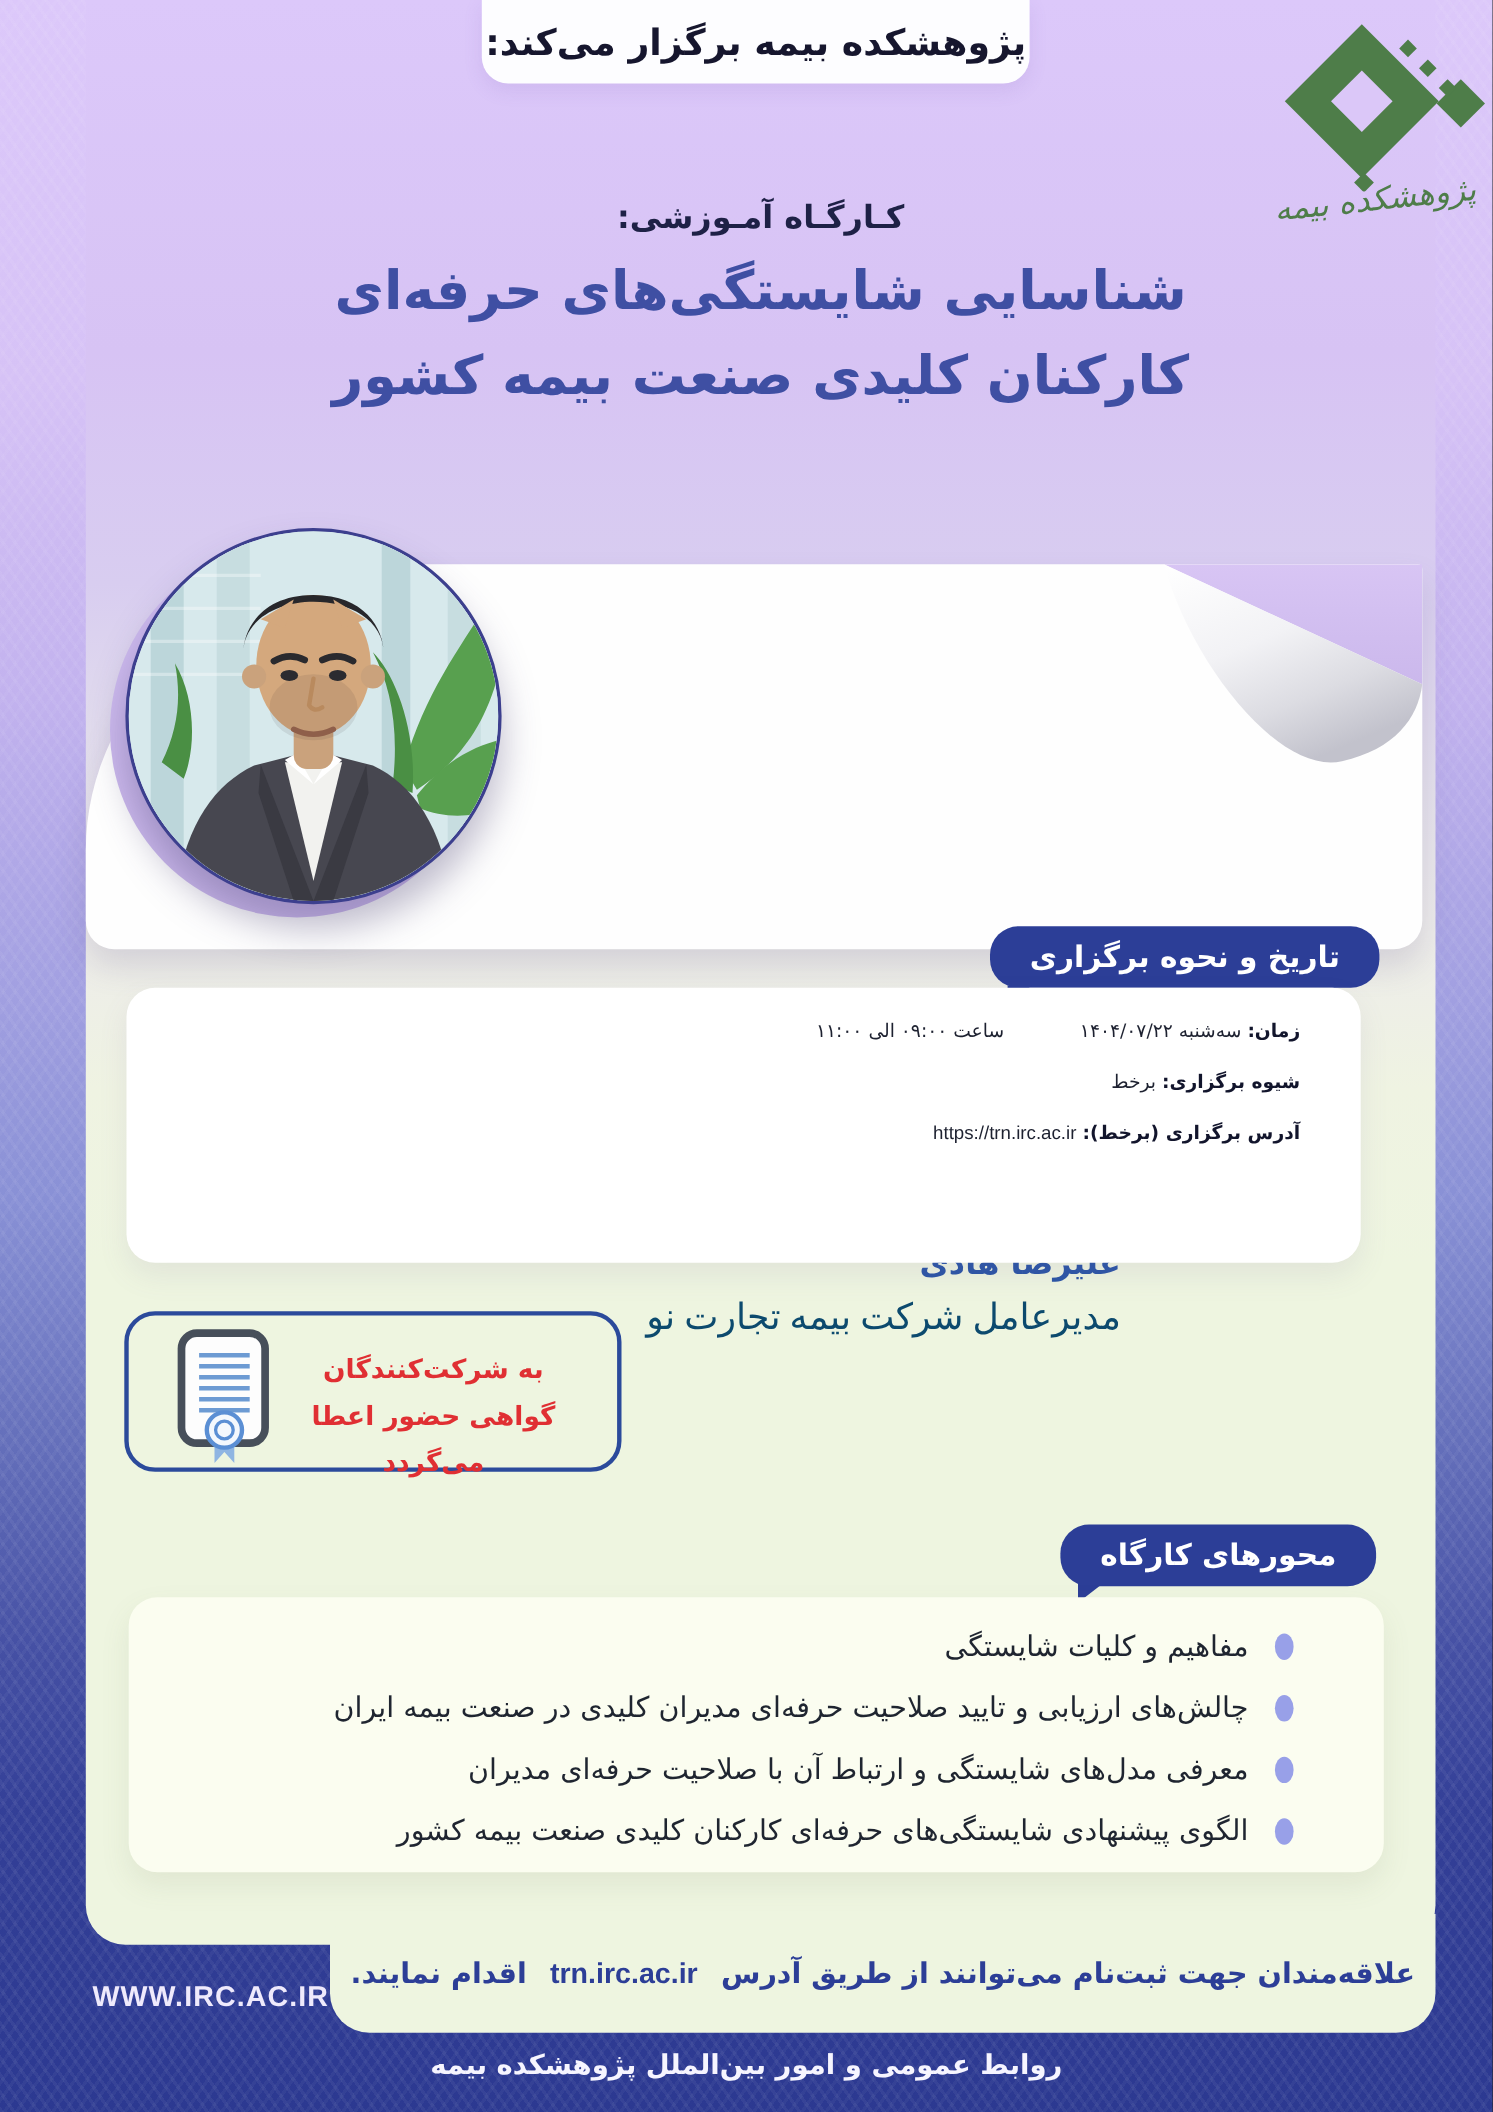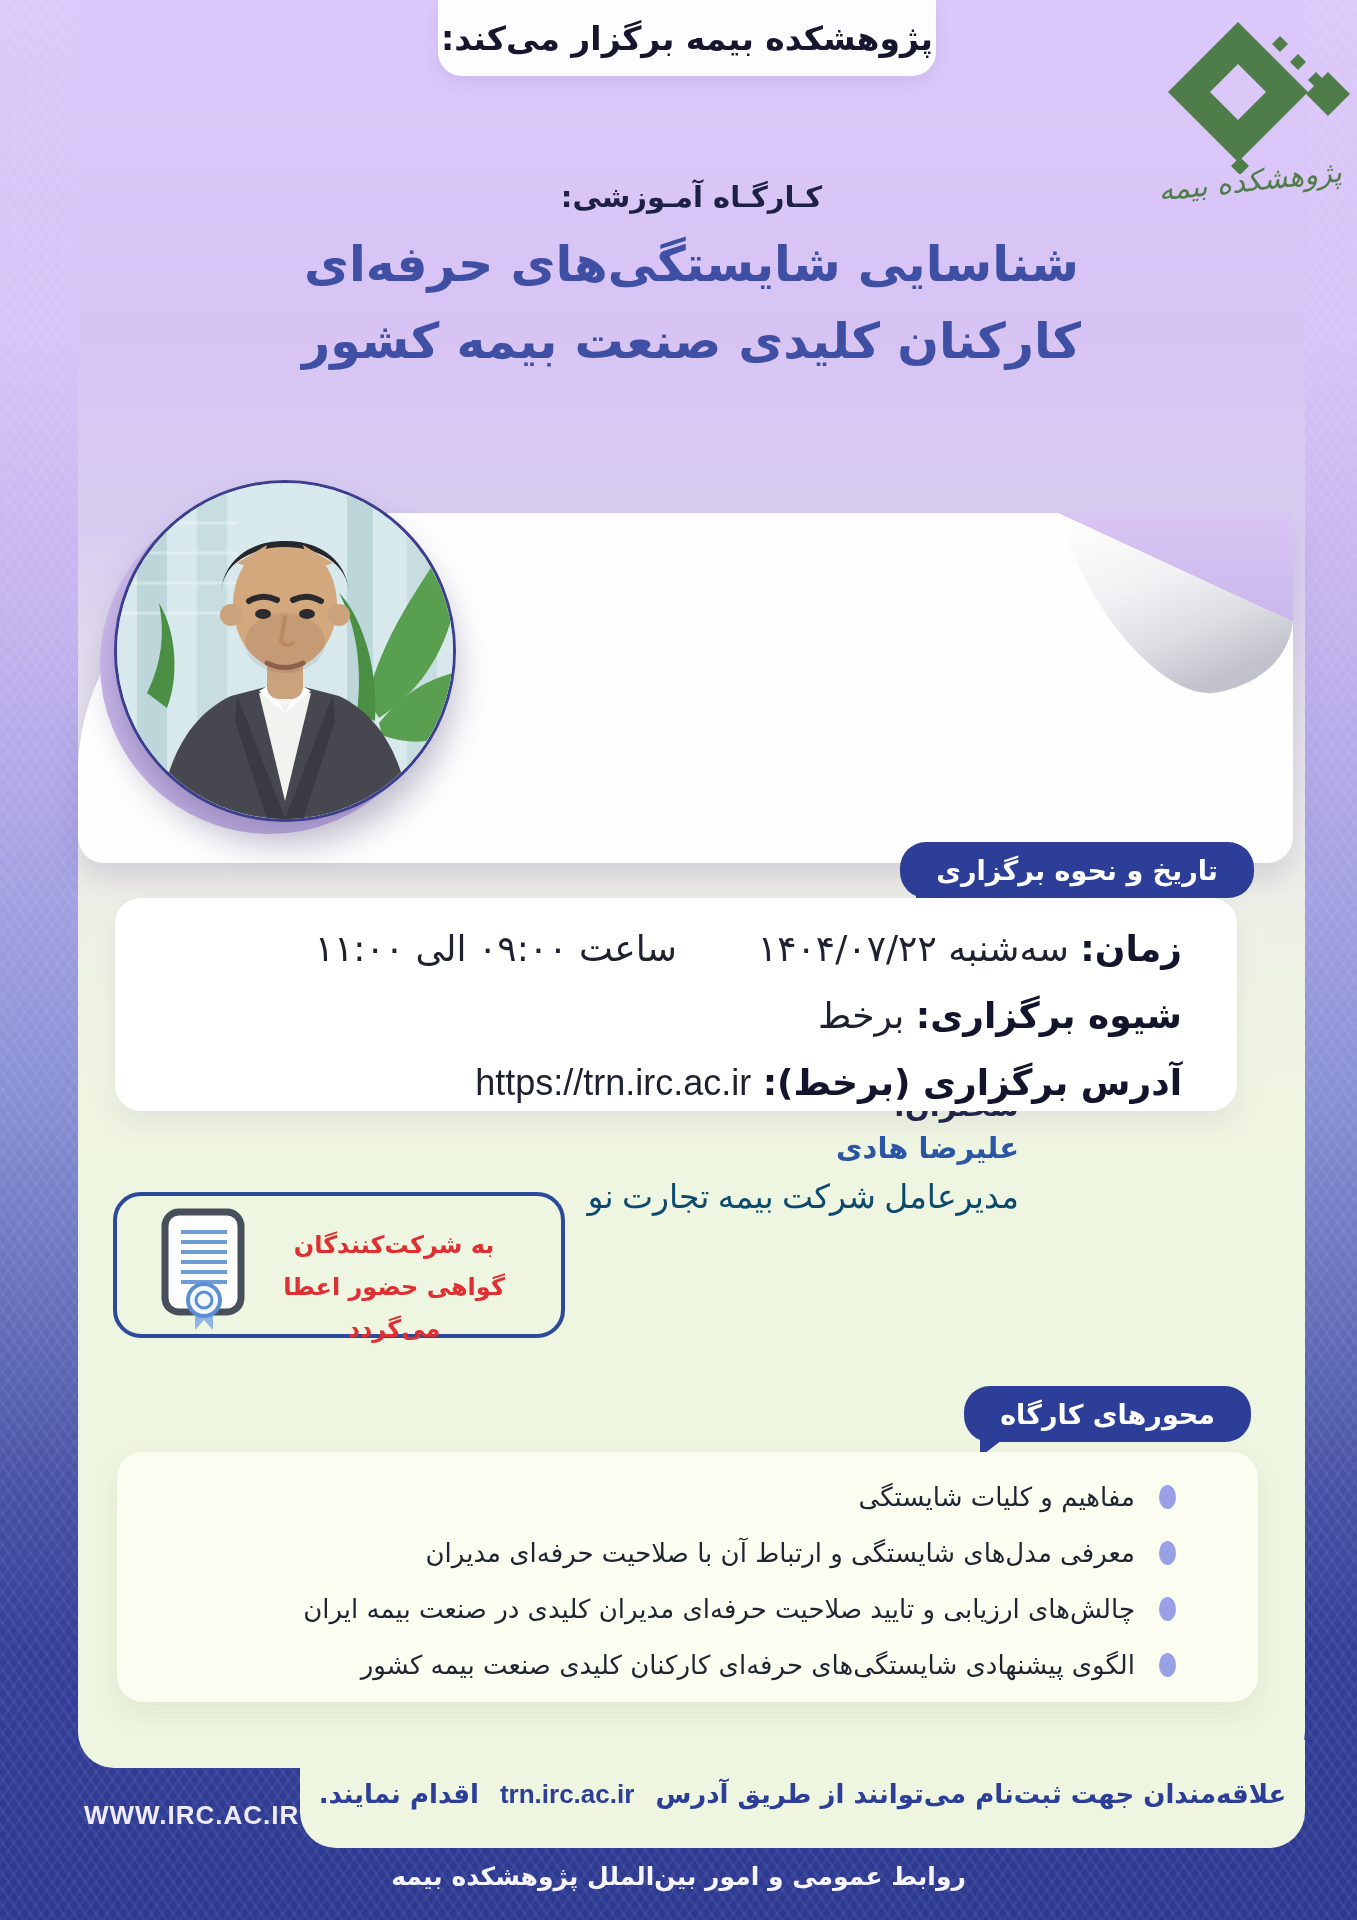--- a/index.html
+++ b/index.html
@@ -84,25 +84,25 @@
     display:flex; align-items:center; justify-content:center; padding:0 36px;
   }
   .pill::after{
     content:""; position:absolute; left:16px; bottom:-15px; width:0; height:0;
     border-top:17px solid #2c3e97; border-right:22px solid transparent;
   }
   .pill-date{ top:842px; right:103px; }
   .pill-topics{ top:1386px; right:106px; }
   
   .date-card{
-    position:absolute; left:115px; top:898px; width:1122px; height:213px;
+    position:absolute; left:115px; top:898px; width:1122px; height:250px;
     background:#ffffff; border-radius:26px;
     box-shadow:0 12px 26px rgba(120,100,160,0.10);
     padding:30px 55px 0 40px; box-sizing:border-box;
-    font-size:36px; color:#1d2130; text-align:right;
+    font-size:17px; color:#1d2130; text-align:right;
   }
   .date-row{ margin-bottom:26px; }
   .lbl{ font-weight:bold; color:#12152c; }
   .gap{ display:inline-block; width:58px; }
   .ltr{ direction:ltr; unicode-bidi:embed; font-family:"Liberation Sans", sans-serif; }
   
   .cert-box{
     position:absolute; left:113px; top:1192px; width:452px; height:146px;
     border:4px solid #2b4a9b; border-radius:28px; box-sizing:border-box;
   }
@@ -281,25 +281,25 @@
   <div class="pill pill-topics">
     <span>محورهای کارگاه</span>
   </div>
   <div class="topics-card">
     <div class="topic-row">
       <span class="bullet"></span>
       <span class="topic-label">مفاهیم و کلیات شایستگی</span>
     </div>
     <div class="topic-row">
       <span class="bullet"></span>
-      <span class="topic-label">معرفی مدل‌های شایستگی و ارتباط آن با صلاحیت حرفه‌ای مدیران</span>
+      <span class="topic-label">چالش‌های ارزیابی و تایید صلاحیت حرفه‌ای مدیران کلیدی در صنعت بیمه ایران</span>
     </div>
     <div class="topic-row">
       <span class="bullet"></span>
-      <span class="topic-label">چالش‌های ارزیابی و تایید صلاحیت حرفه‌ای مدیران کلیدی در صنعت بیمه ایران</span>
+      <span class="topic-label">معرفی مدل‌های شایستگی و ارتباط آن با صلاحیت حرفه‌ای مدیران</span>
     </div>
     <div class="topic-row">
       <span class="bullet"></span>
       <span class="topic-label">الگوی پیشنهادی شایستگی‌های حرفه‌ای کارکنان کلیدی صنعت بیمه کشور</span>
     </div>
   </div>
 
   <div class="panel-ext">
     <div class="register-line">
       <span>علاقه‌مندان جهت ثبت‌نام می‌توانند از طریق آدرس</span>

